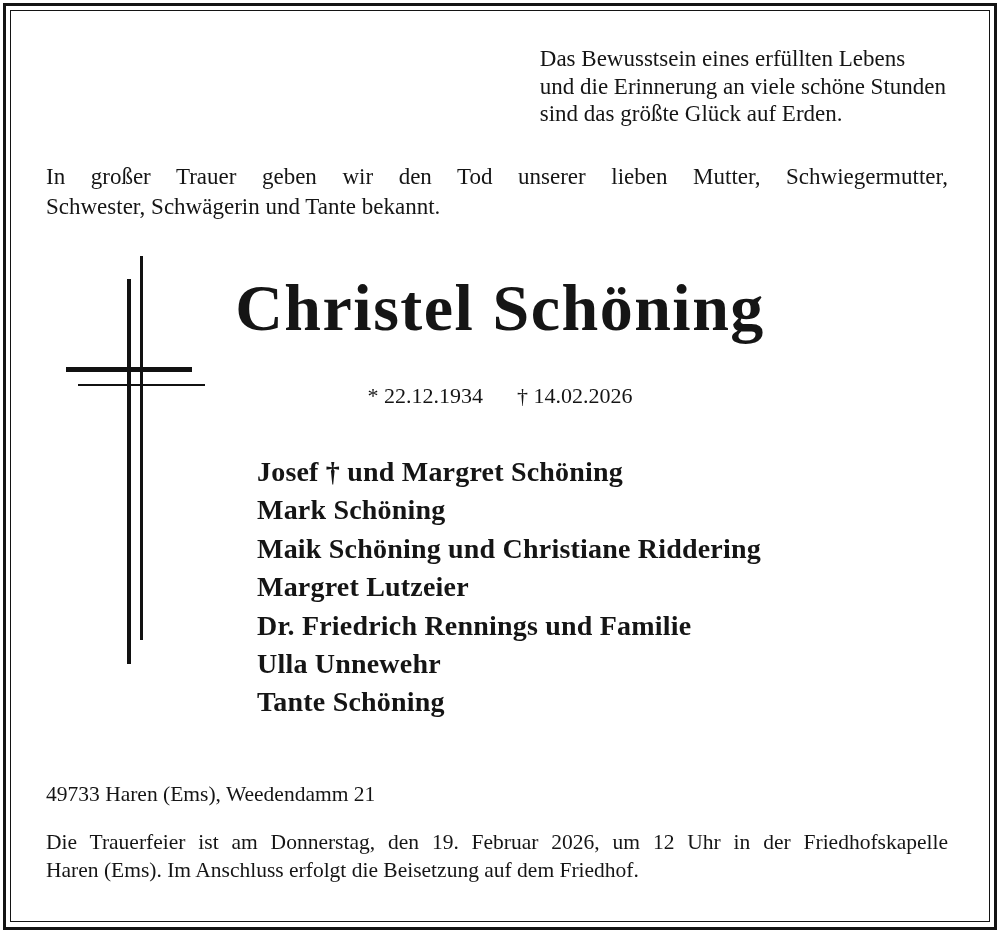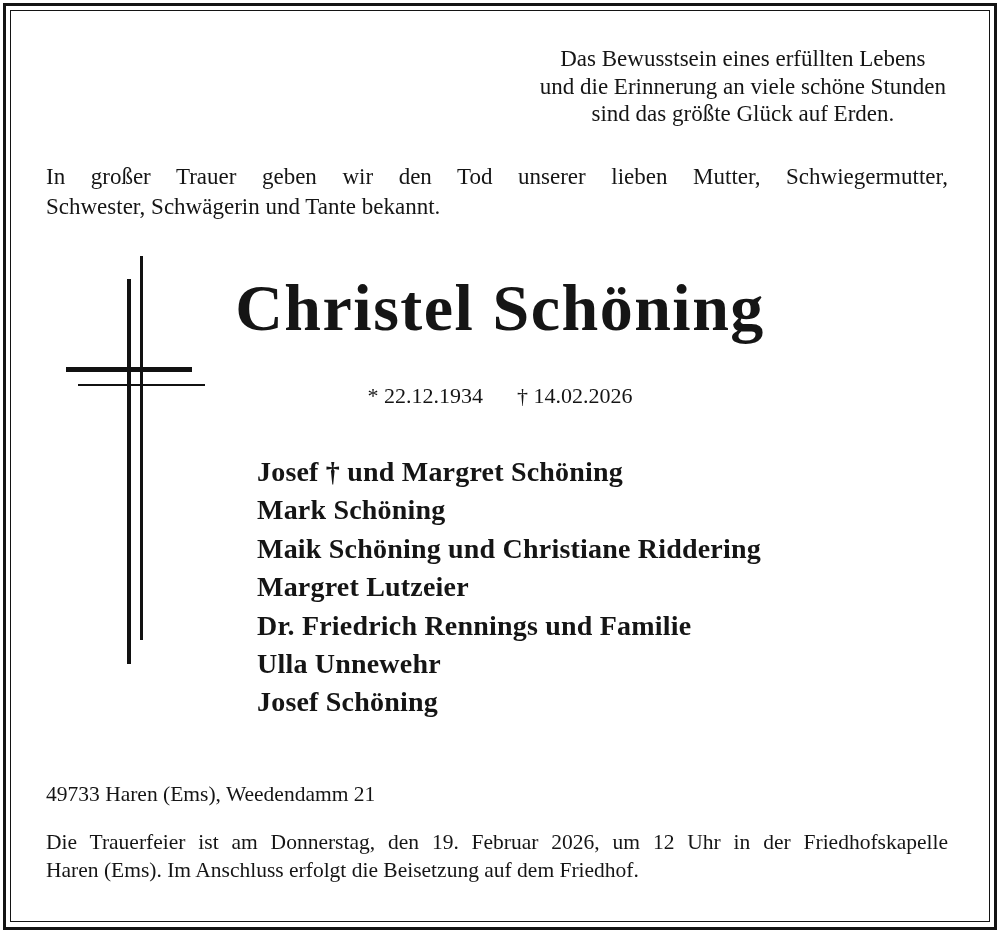--- a/index.html
+++ b/index.html
@@ -25,21 +25,21 @@
   .frame-inner {
     position: absolute;
     left: 10px; top: 10px; right: 10px; bottom: 11px;
     border: 1.5px solid #141414;
     pointer-events: none;
   }
   .epigraph {
     position: absolute;
     top: 45px;
     right: 54px;
-    text-align: center;
+    text-align: left;
     font-size: 23px;
     line-height: 27.6px;
     white-space: nowrap;
   }
   .intro {
     position: absolute;
     left: 46px;
     top: 162px;
     width: 902px;
     font-size: 23px;
@@ -155,21 +155,21 @@
     <span>† 14.02.2026</span>
   </div>
 
   <div class="mourners">
     <div>Josef † und Margret Schöning</div>
     <div>Mark Schöning</div>
     <div>Maik Schöning und Christiane Riddering</div>
     <div>Margret Lutzeier</div>
     <div>Dr. Friedrich Rennings und Familie</div>
     <div>Ulla Unnewehr</div>
-    <div>Josef Schöning</div>
+    <div>Tante Schöning</div>
   </div>
 
   <div class="address">49733 Haren (Ems), Weedendamm 21</div>
 
   <div class="funeral">
     <div class="just">Die Trauerfeier ist am Donnerstag, den 19. Februar 2026, um 12 Uhr in der Friedhofskapelle</div>
     <div>Haren (Ems). Im Anschluss erfolgt die Beisetzung auf dem Friedhof.</div>
   </div>
 
 </div>

